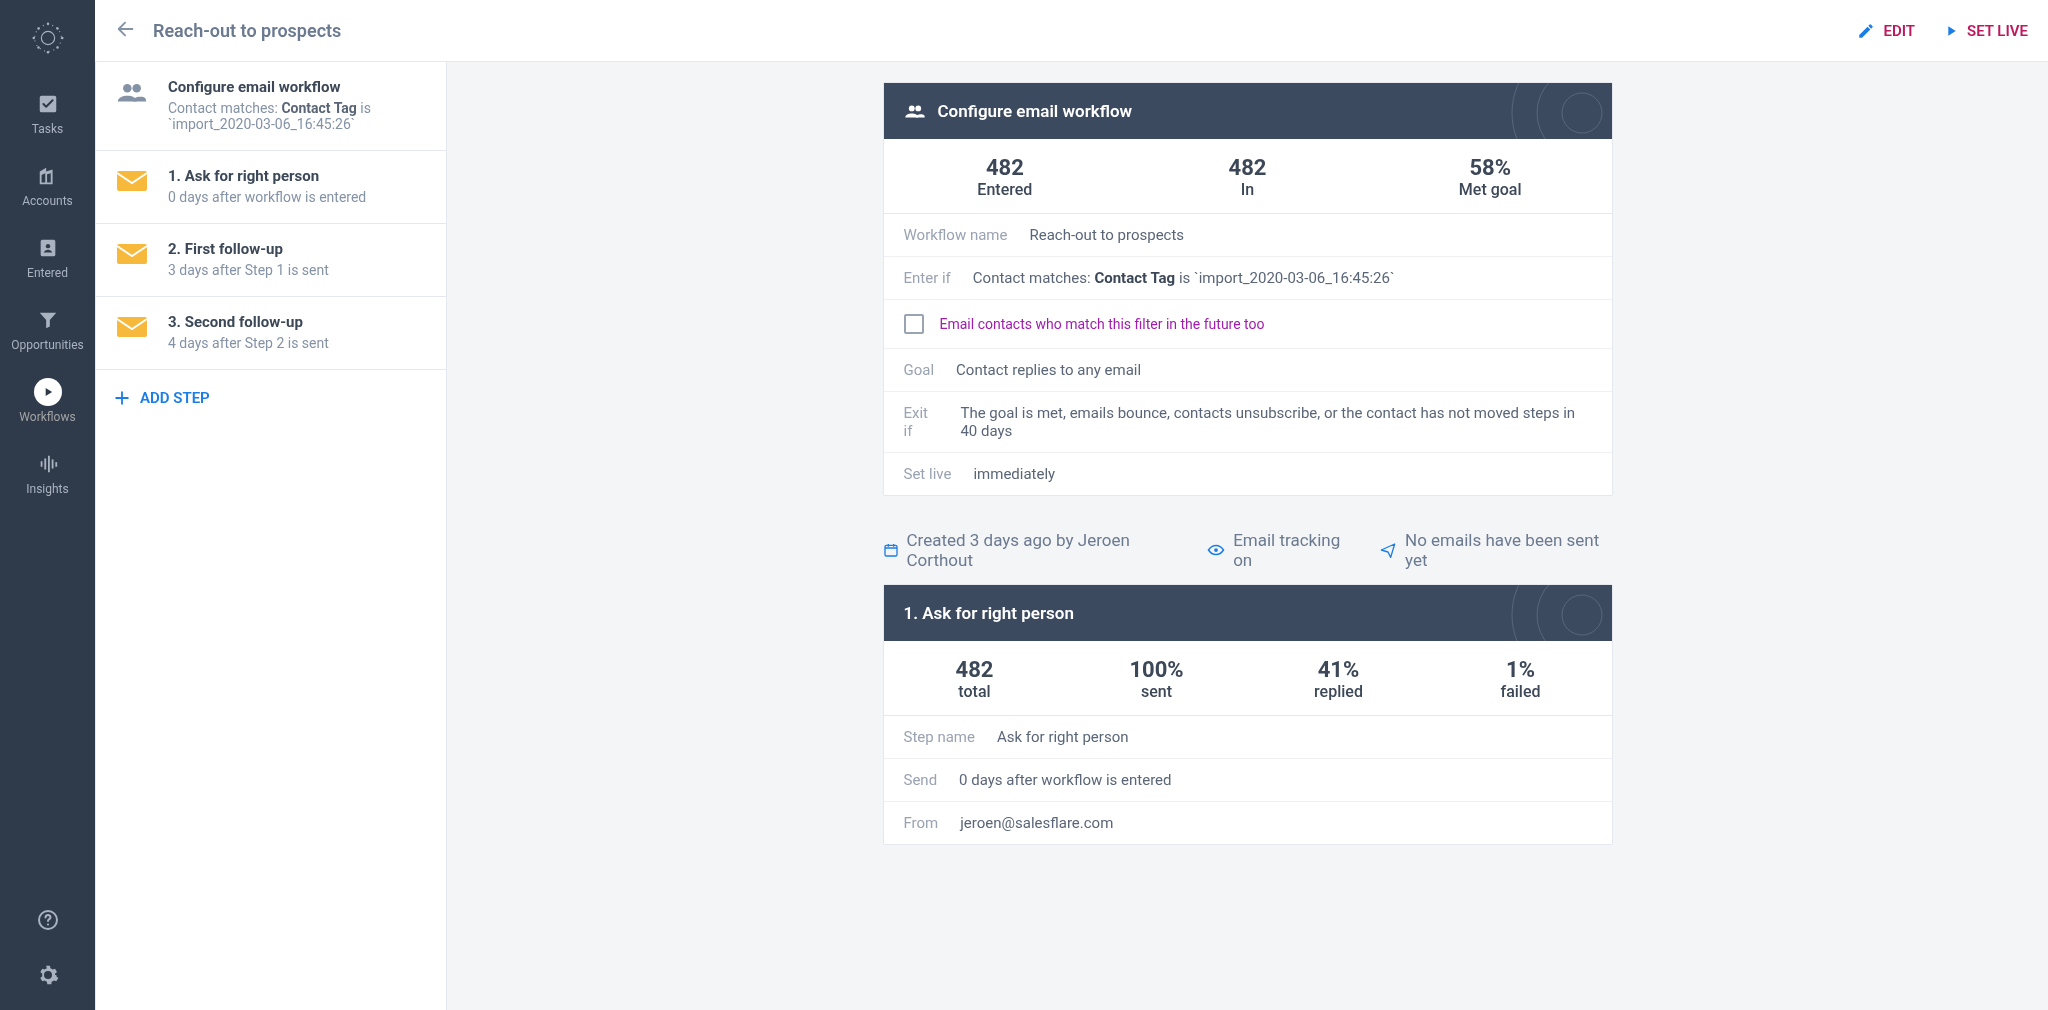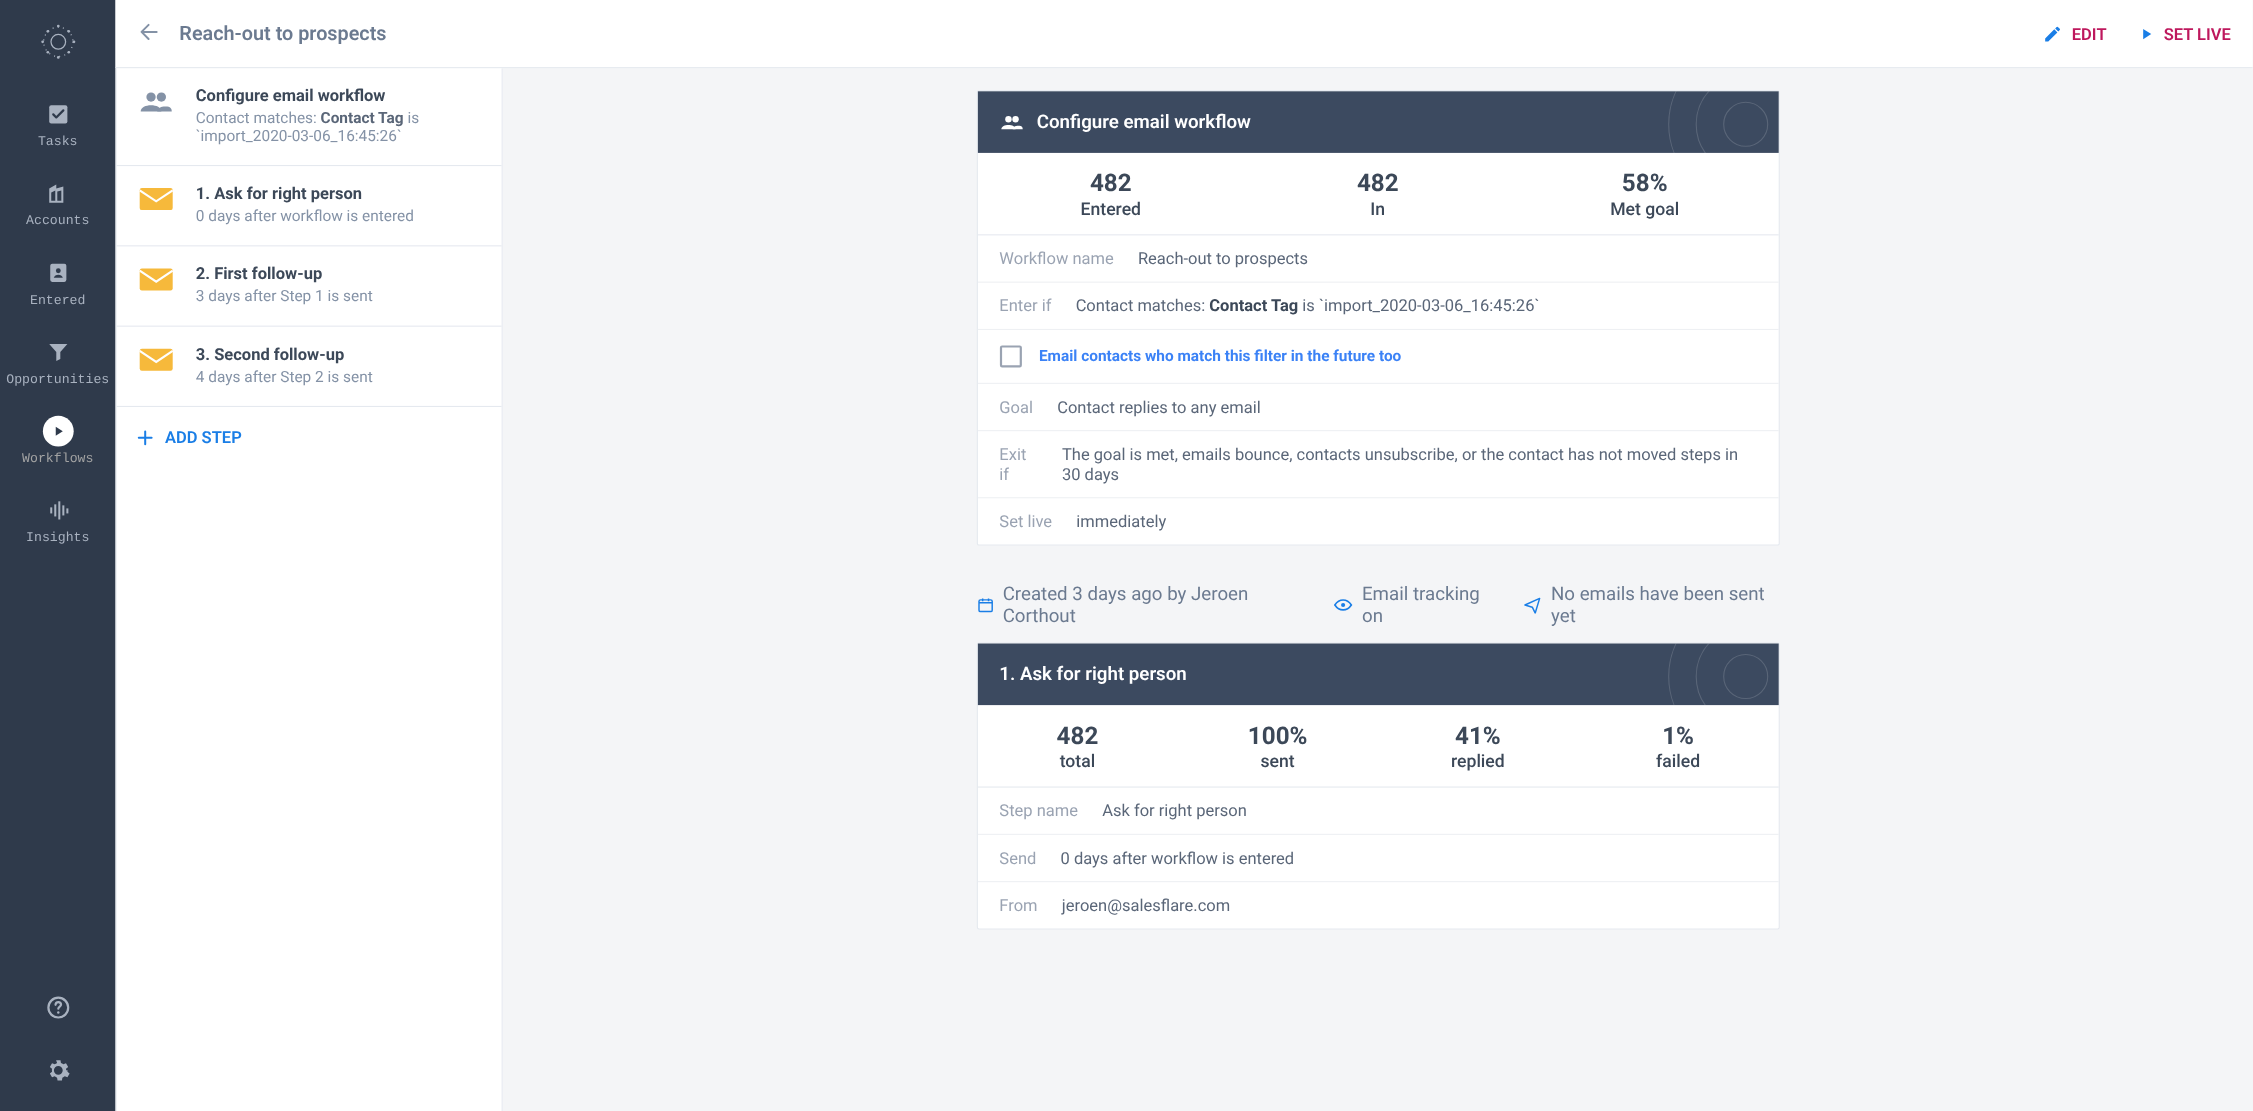--- a/index.html
+++ b/index.html
@@ -9,29 +9,28 @@
   color: #3c4858;
   background: #f4f5f7;
   width: 2048px;
   height: 1010px;
   overflow: hidden;
   display: flex;
 }
 
 
 .nav-rail {
-  width: 105px;
+  width: 95px;
   background: #2d3748;
   background: #2f3a4b;
   display: flex;
   flex-direction: column;
   align-items: center;
   padding-top: 18px;
   color: #a9b2c0;
-  font-family: Liberation Mono, monospace;
 }
 .nav-rail .logo {
   width: 40px; height: 40px; margin-bottom: 18px;
   display:flex; align-items:center; justify-content:center;
   color:#a9b2c0;
 }
 .nav-item {
   width: 100%;
   display: flex;
   flex-direction: column;
@@ -373,29 +372,29 @@
           <span class="field-value">Reach-out to prospects</span>
         </div>
         <div class="field-row">
           <span class="field-label">Enter if</span>
           <span class="field-value">
             <span>Contact matches: </span><b style="color:#3c4858;">Contact Tag</b><span> is </span><span>`import_2020-03-06_16:45:26`</span>
           </span>
         </div>
         <div class="checkbox-row">
           <div class="checkbox-box"></div>
-          <span class="field-value" style="color:#3b82f6;font-weight:bold;">Email contacts who match this filter in the future too</span>
+          <span class="field-value" style="color:#a21caf;">Email contacts who match this filter in the future too</span>
         </div>
         <div class="field-row">
           <span class="field-label">Goal</span>
           <span class="field-value">Contact replies to any email</span>
         </div>
         <div class="field-row">
           <span class="field-label">Exit if</span>
-          <span class="field-value">The goal is met, emails bounce, contacts unsubscribe, or the contact has not moved steps in 30 days</span>
+          <span class="field-value">The goal is met, emails bounce, contacts unsubscribe, or the contact has not moved steps in 40 days</span>
         </div>
         <div class="field-row">
           <span class="field-label">Set live</span>
           <span class="field-value">immediately</span>
         </div>
       </div>
 
       <div class="meta-line">
         <div class="meta-item">
           <svg width="16" height="16" viewBox="0 0 24 24">

